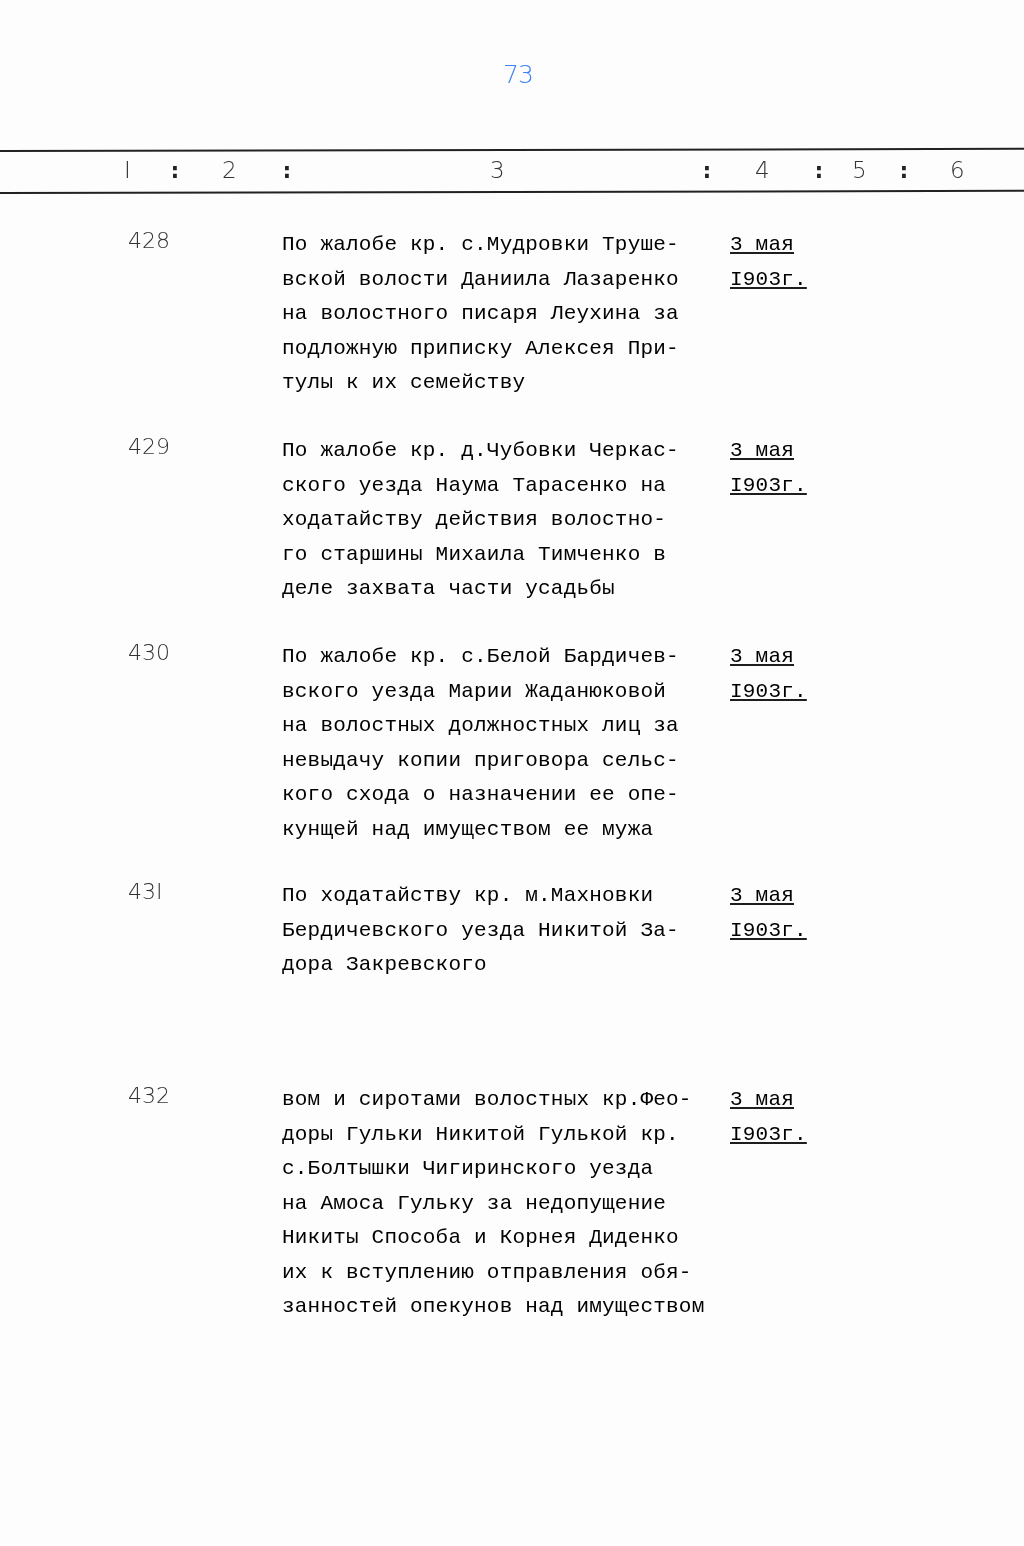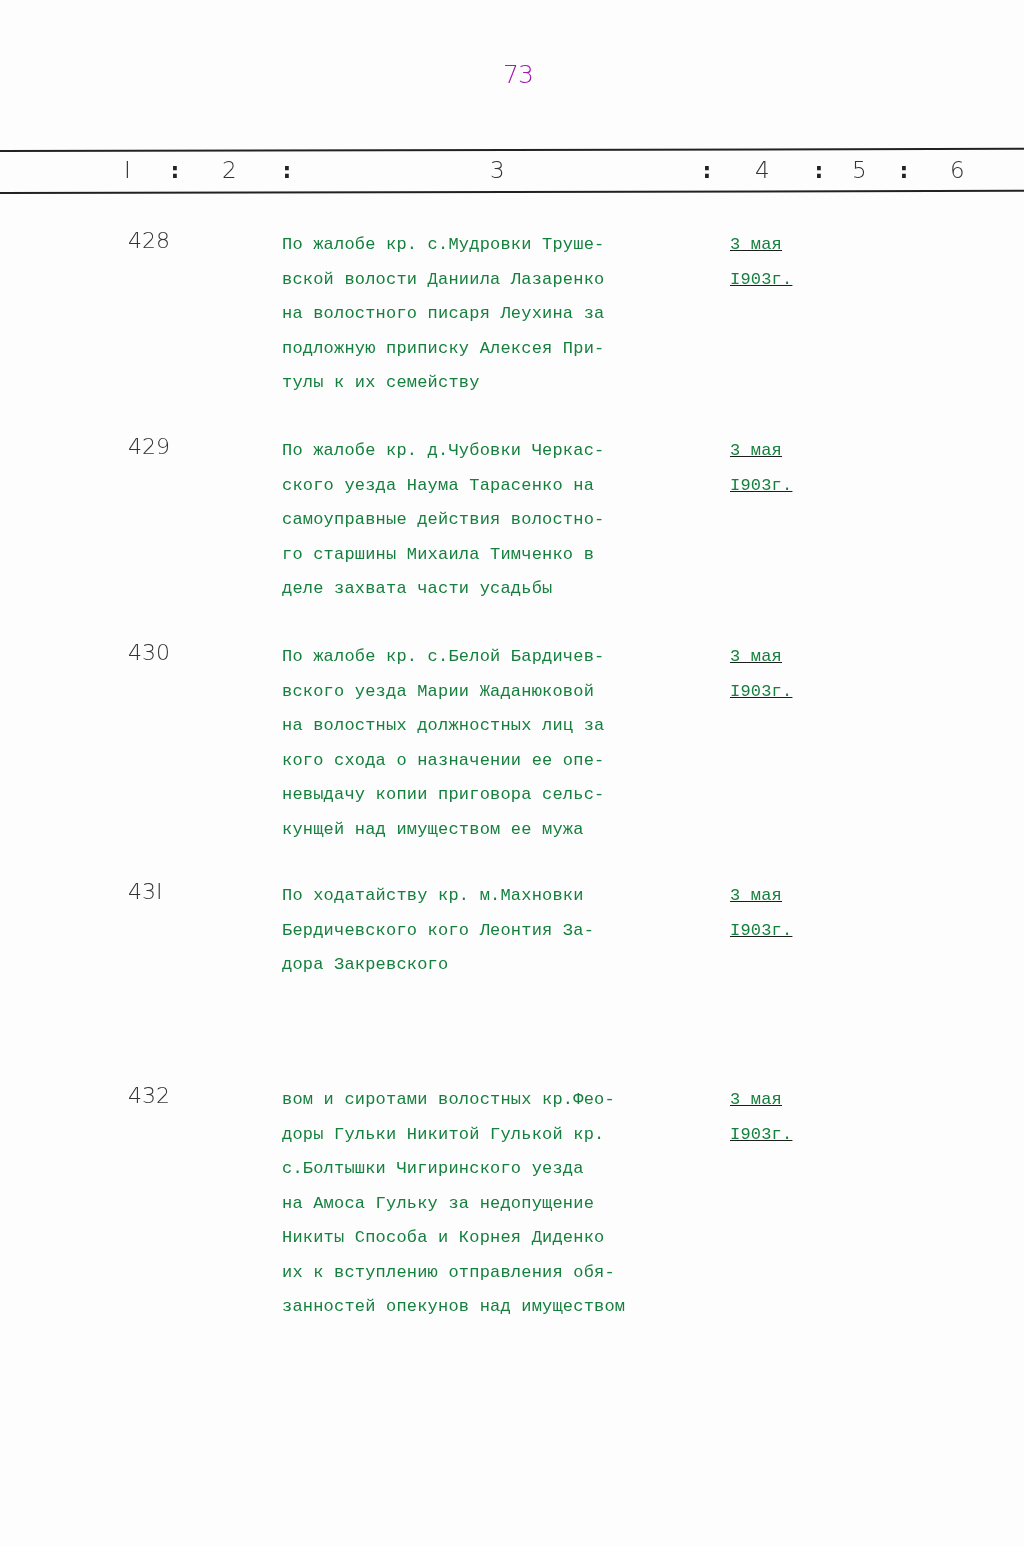--- a/index.html
+++ b/index.html
@@ -2,37 +2,37 @@
 <html><head>
   <meta charset="utf-8">
   <style>
     html, body { margin: 0; padding: 0; }
     body {
       width: 1024px; height: 1546px; background: #fdfdfd; position: relative; overflow: hidden;
       font-family: "Liberation Mono", "DejaVu Sans Mono", monospace; color: #1e1e1e;
     }
     .page-number {
       position: absolute; left: 503px; top: 60px; font-size: 25px;
-      font-family: "DejaVu Sans", sans-serif; font-weight: 300; color: #a21caf;
+      font-family: "DejaVu Sans", sans-serif; font-weight: 300; color: #3b82f6;
       letter-spacing: -1px;
     }
     .rule { position: absolute; left: 0; height: 2px; background: #222; }
     .rule.top { top: 150px; width: 1024px; transform: rotate(-0.12deg); transform-origin: left; }
     .rule.bottom { top: 192px; width: 1024px; transform: rotate(-0.12deg); transform-origin: left; }
     .header-row { position: absolute; top: 150px; left: 0; width: 1024px; height: 42px; }
     .hcell { position: absolute; top: 7px; font-size: 23px; font-family: "DejaVu Sans", sans-serif; font-weight: 300; color: #333; }
     .hsep { position: absolute; top: 7px; font-size: 23px; font-weight: bold; color: #222; font-family: "DejaVu Sans Mono", monospace; }
     .entry { position: absolute; left: 0; width: 1024px; }
     .entry-num {
       position: absolute; left: 128px; top: 0; font-size: 22px;
       font-family: "DejaVu Sans", sans-serif; font-weight: 300; color: #333;
     }
     .entry-text { position: absolute; left: 282px; top: 0; }
     .entry-text .line, .entry-date .line {
-      font-size: 17px; line-height: 34.5px; white-space: pre; color: #15803d;
+      font-size: 21px; line-height: 34.5px; white-space: pre; color: #000000;
       font-family: "Liberation Mono", "DejaVu Sans Mono", monospace; letter-spacing: 0.2px;
     }
     .entry-date { position: absolute; left: 730px; top: 0; text-decoration: underline; }
   </style>
 </head>
 <body>
 
 <div class="page-number">73</div>
 
 <div class="rule top"></div>
@@ -64,51 +64,51 @@
     <div class="line">3 мая</div>
     <div class="line">I903г.</div>
   </div>
 </div>
 
 <div class="entry" style="top:434px">
   <div class="entry-num">429</div>
   <div class="entry-text">
     <div class="line">По жалобе кр. д.Чубовки Черкас-</div>
     <div class="line">ского уезда Наума Тарасенко на</div>
-    <div class="line">самоуправные действия волостно-</div>
+    <div class="line">ходатайству действия волостно-</div>
     <div class="line">го старшины Михаила Тимченко в</div>
     <div class="line">деле захвата части усадьбы</div>
   </div>
   <div class="entry-date">
     <div class="line">3 мая</div>
     <div class="line">I903г.</div>
   </div>
 </div>
 
 <div class="entry" style="top:640px">
   <div class="entry-num">430</div>
   <div class="entry-text">
     <div class="line">По жалобе кр. с.Белой Бардичев-</div>
     <div class="line">вского уезда Марии Жаданюковой</div>
     <div class="line">на волостных должностных лиц за</div>
+    <div class="line">невыдачу копии приговора сельс-</div>
     <div class="line">кого схода о назначении ее опе-</div>
-    <div class="line">невыдачу копии приговора сельс-</div>
     <div class="line">кунщей над имуществом ее мужа</div>
   </div>
   <div class="entry-date">
     <div class="line">3 мая</div>
     <div class="line">I903г.</div>
   </div>
 </div>
 
 <div class="entry" style="top:879px">
   <div class="entry-num">43I</div>
   <div class="entry-text">
     <div class="line">По ходатайству кр. м.Махновки</div>
-    <div class="line">Бердичевского кого Леонтия За-</div>
+    <div class="line">Бердичевского уезда Никитой За-</div>
     <div class="line">дора Закревского</div>
   </div>
   <div class="entry-date">
     <div class="line">3 мая</div>
     <div class="line">I903г.</div>
   </div>
 </div>
 
 <div class="entry" style="top:1083px">
   <div class="entry-num">432</div>

